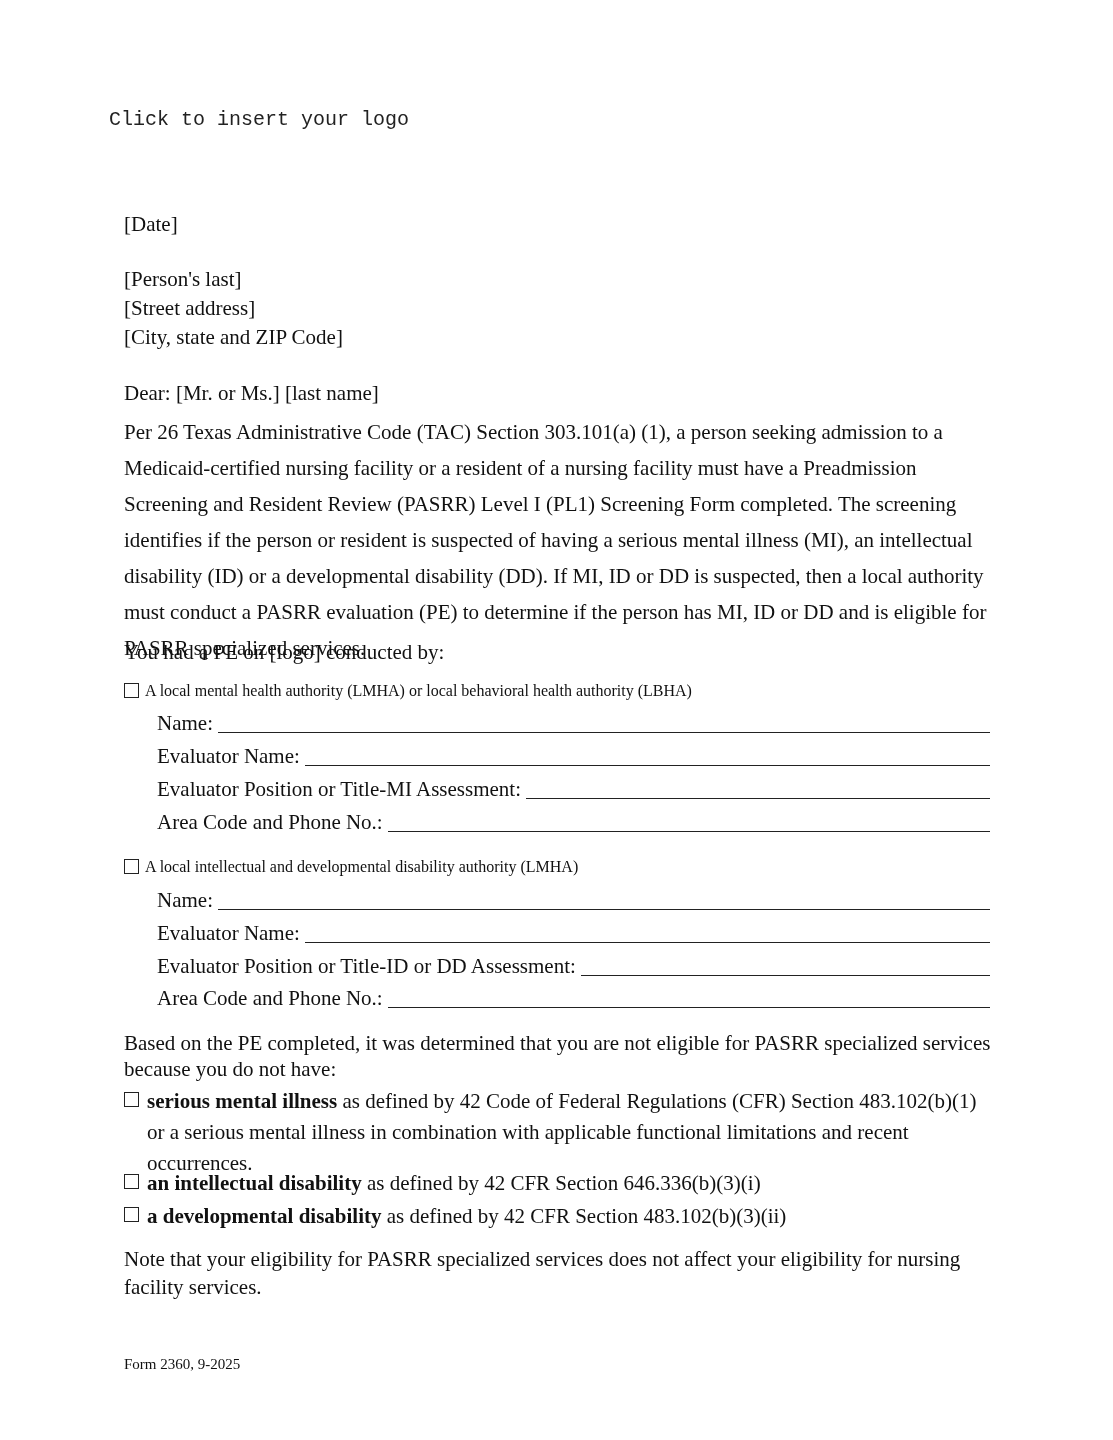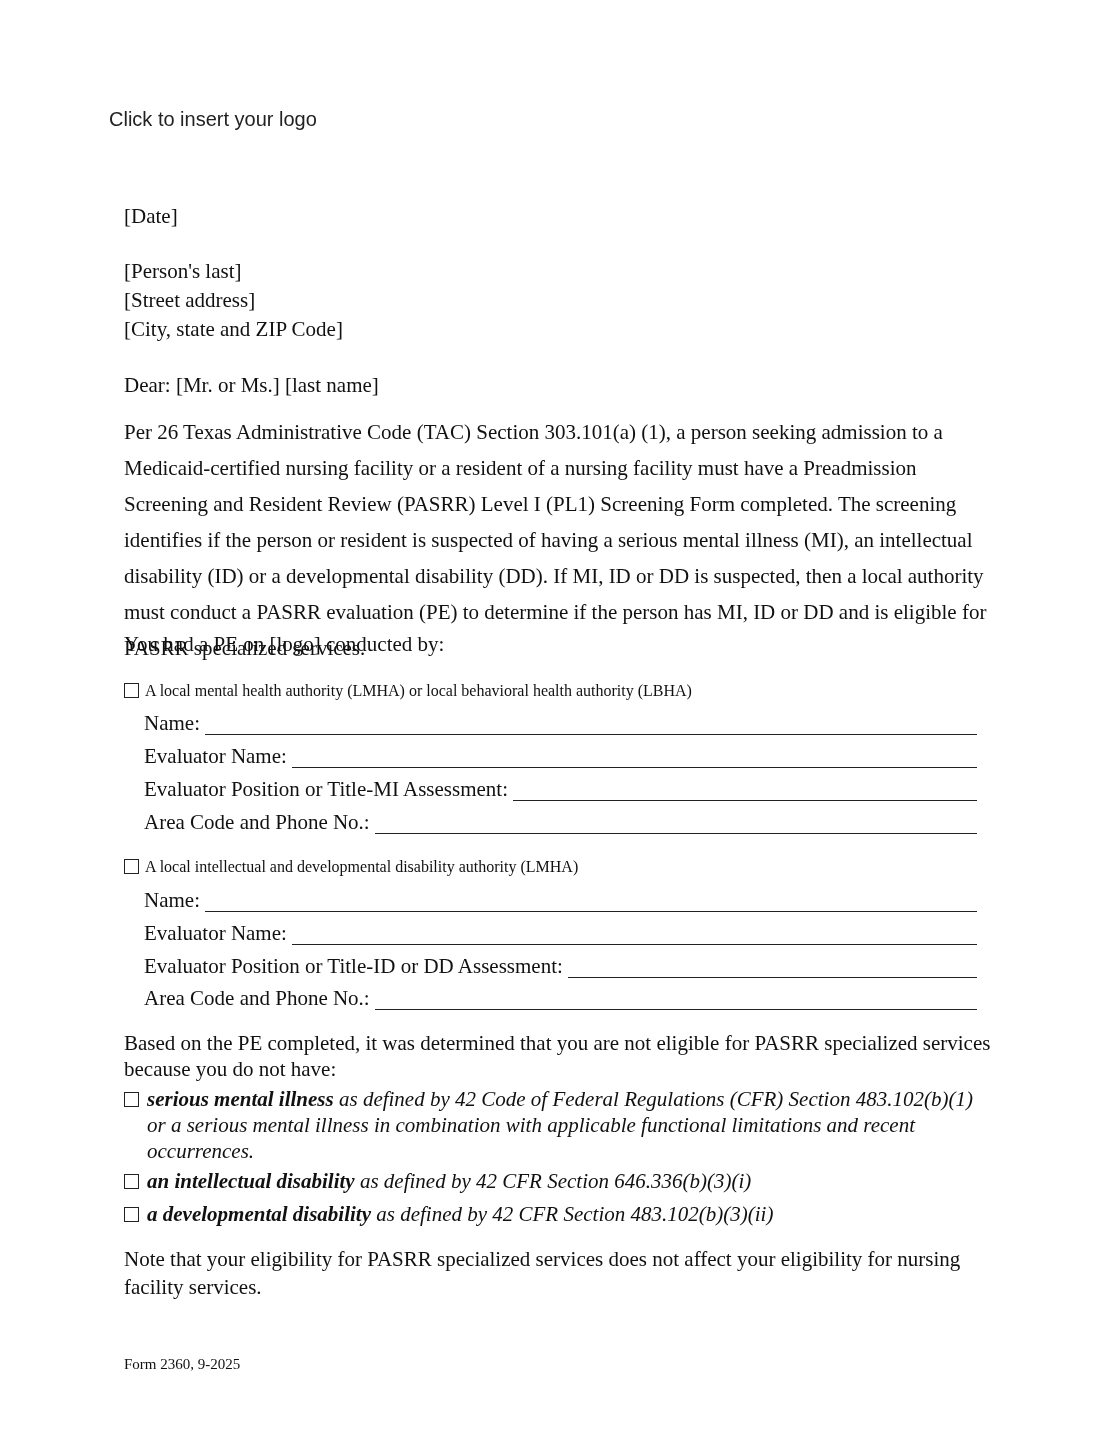--- a/index.html
+++ b/index.html
@@ -1,27 +1,27 @@
 <!DOCTYPE html>
 <html><head>
 <meta charset="utf-8">
 <style>
   html, body { margin:0; padding:0; background:#ffffff; }
   body { width:1113px; height:1440px; position:relative; overflow:hidden;
          font-family:"Liberation Serif", "DejaVu Serif", serif; color:#111; }
-  .logo { position:absolute; left:109px; top:108px; font-family:Liberation Sans, sans-serif;
+  .logo { position:absolute; left:109px; top:108px; font-family:Liberation Mono, monospace;
           font-size:20px; color:#222; letter-spacing:0px; }
-  .txt { position:absolute; left:124px; font-size:21px; line-height:28px; }
+  .txt { position:absolute; left:124px; font-size:21px; line-height:28px;margin-top:8px; }
   .para { position:absolute; left:124px; width:870px; font-size:21px; line-height:36px; }
   .cb { display:inline-block; width:15px; height:15px; border:1.3px solid #222; vertical-align:-2px; margin-right:6px; box-sizing:border-box; background:#fff; cursor:pointer; }
   .cbrow { position:absolute; left:124px; font-size:16px; line-height:26px; }
-  .field { position:absolute; left:144px; width:833px; font-size:21px; line-height:26px; display:flex; align-items:center; }
+  .field { position:absolute; left:157px; width:833px; font-size:21px; line-height:26px; display:flex; align-items:flex-start; }
   .field .lbl { white-space:nowrap; }
   .field .line { flex:1; border-bottom:1.3px solid #222; margin-left:5px; height:22px; }
-  .opt { position:absolute; left:124px; width:870px; font-size:21px; line-height:26px;font-style:italic; }
+  .opt { position:absolute; left:124px; width:870px; font-size:21px; line-height:31px; }
   .opt .cb { position:absolute; left:0; top:6px; }
   .opt .body { margin-left:23px; display:block; }
   .note { position:absolute; left:124px; width:870px; font-size:21px; line-height:28px; font-weight:normal; }
   .footer { position:absolute; left:124px; top:1356px; font-size:15px; }
 </style>
 </head>
 <body>
 
 <div class="logo">Click to insert your logo</div>
 

